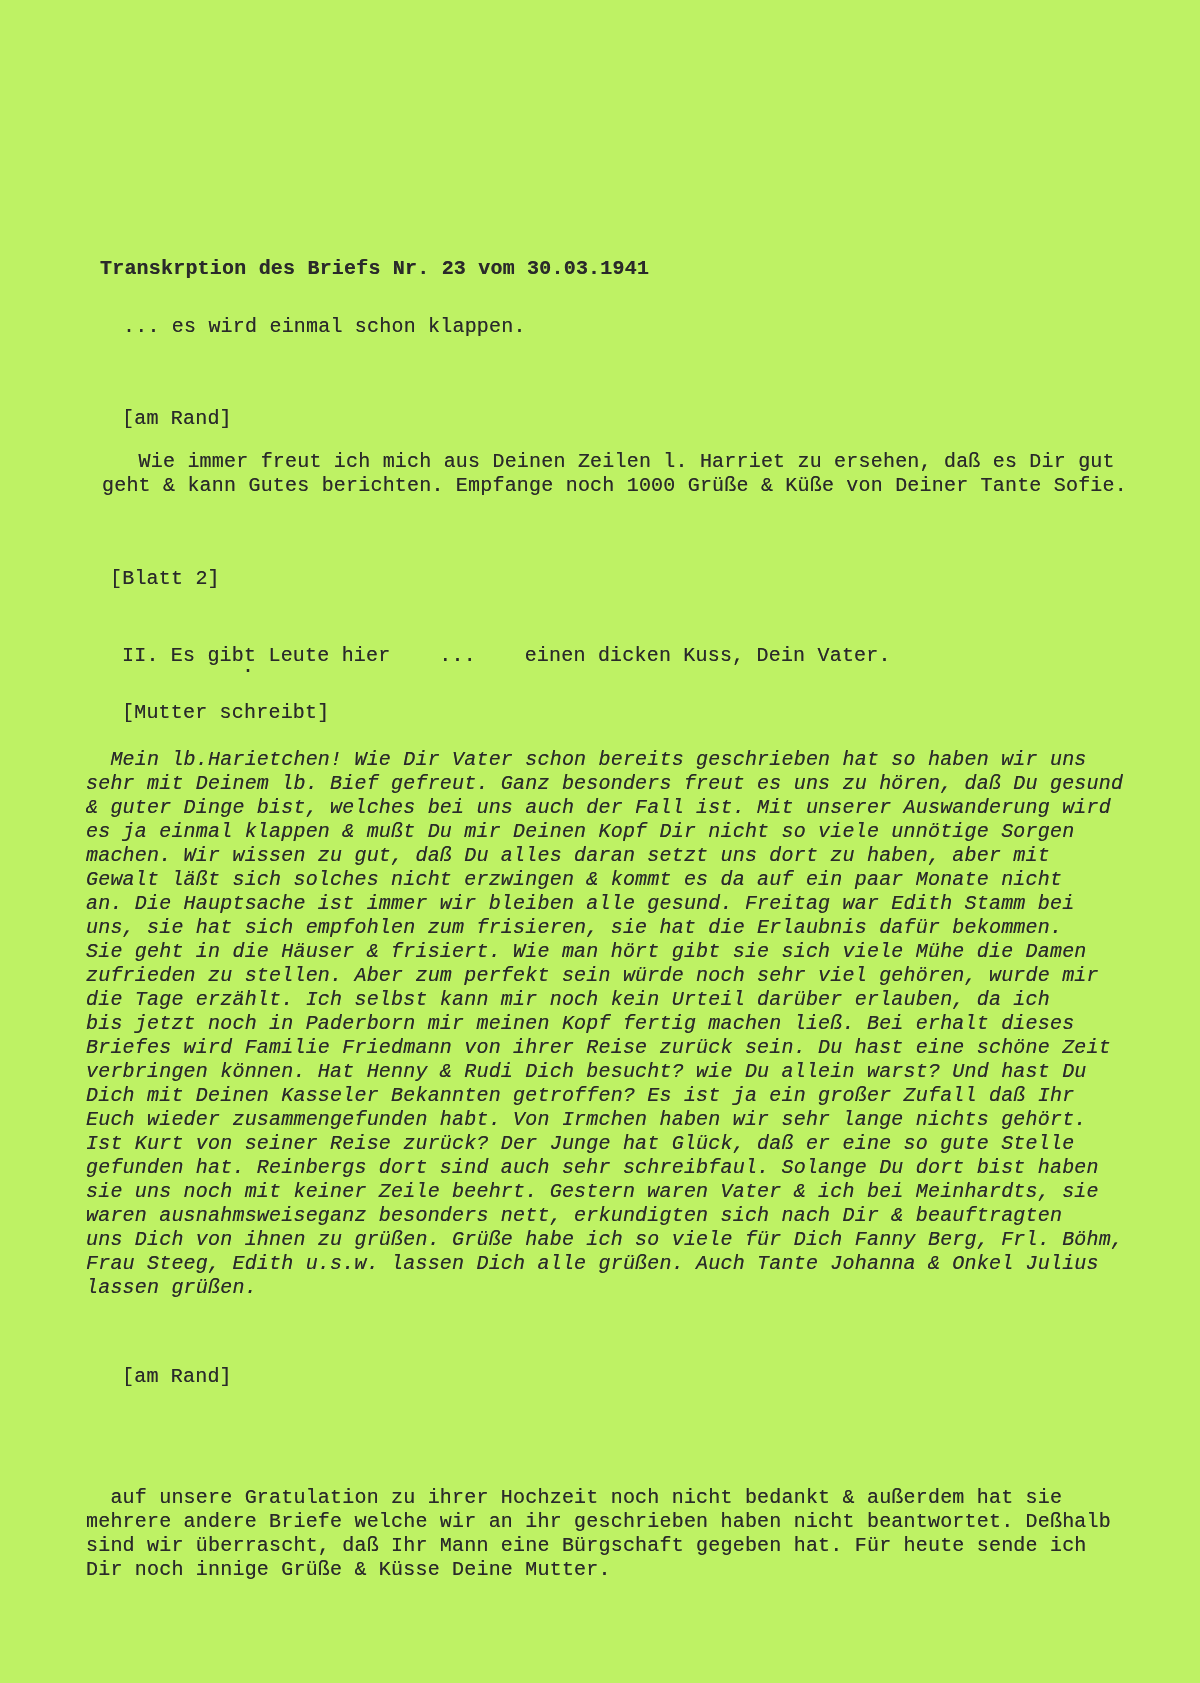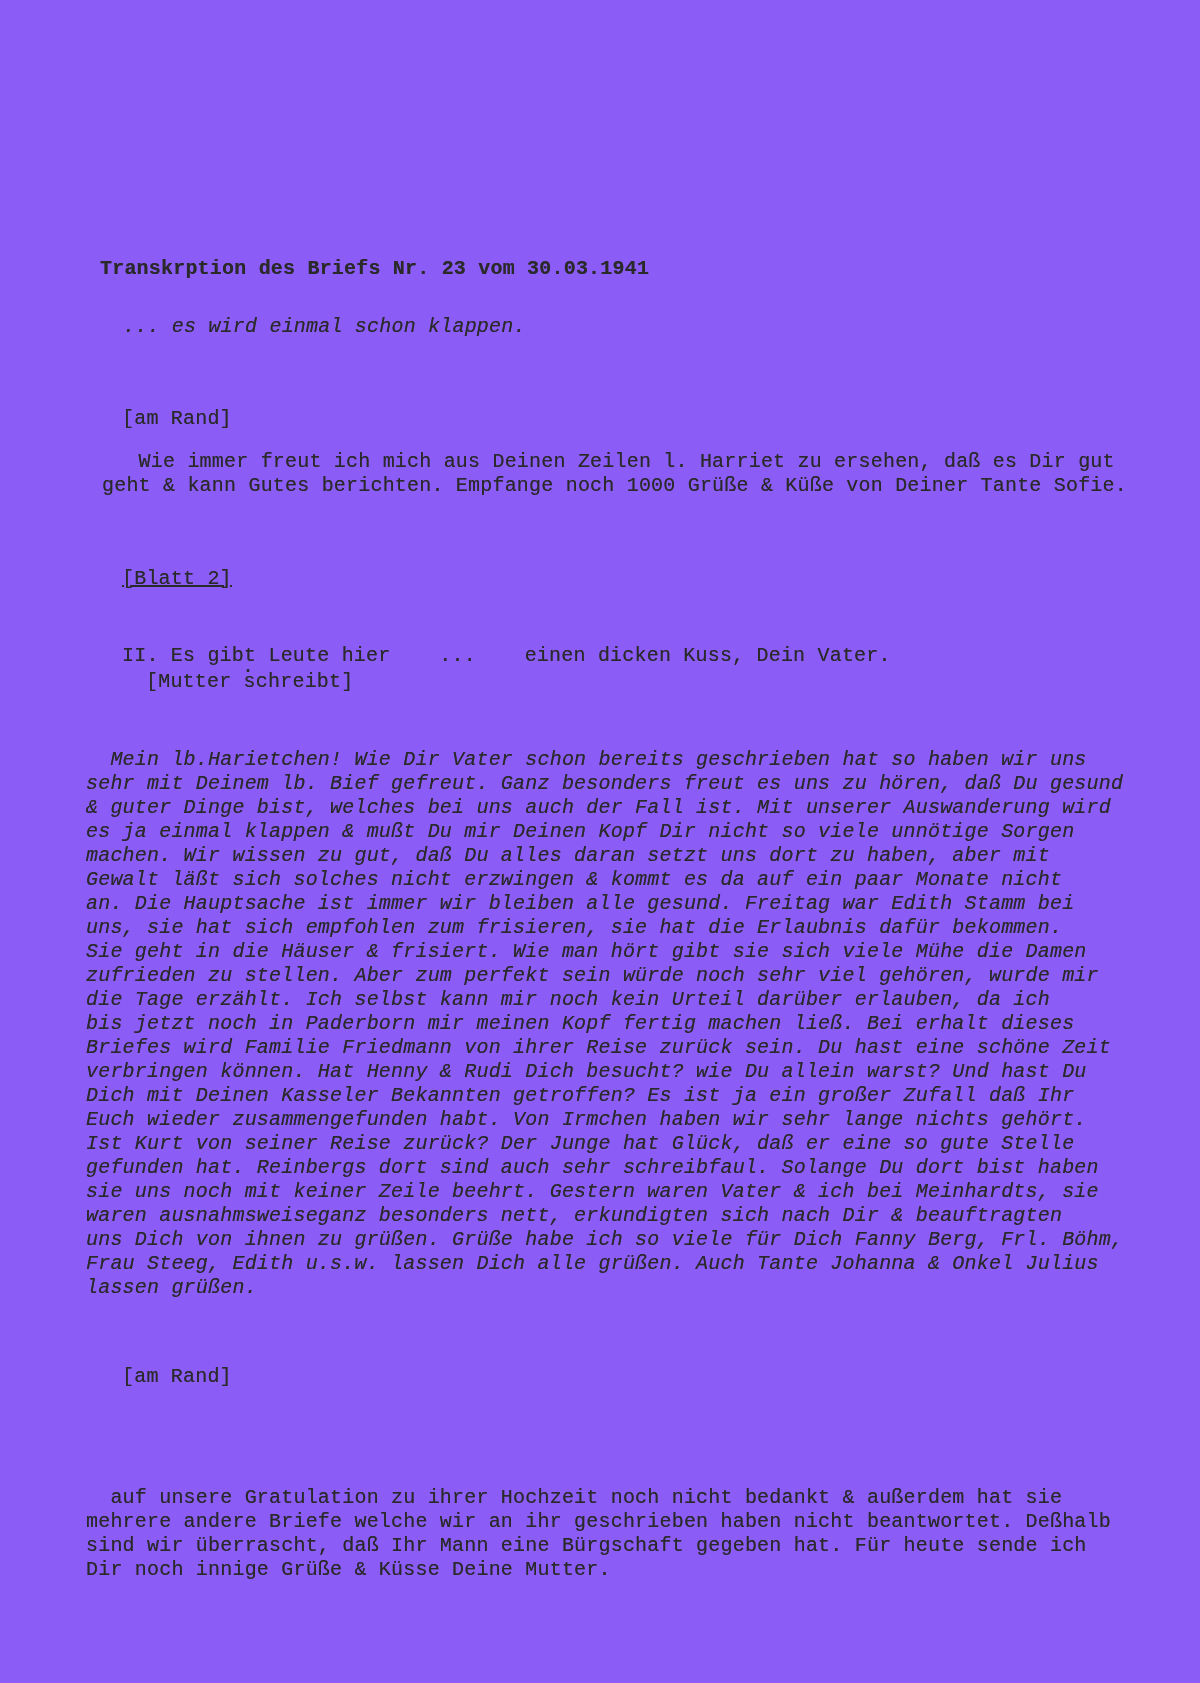--- a/index.html
+++ b/index.html
@@ -3,46 +3,46 @@
 <meta charset="utf-8">
 <style>
   * { margin: 0; padding: 0; box-sizing: border-box; }
   html, body {
     background: #ffffff;
   }
   .page {
     position: relative;
     width: 1200px;
     height: 1683px;
-    background: #8b5cf6;
+    background: #bef264;
     font-family: "Liberation Mono", "DejaVu Sans Mono", monospace;
     font-size: 20px;
     line-height: 24px;
     letter-spacing: 0.2px;
     color: #2a2a2a;
     overflow: hidden;
   }
   .block {
     position: absolute;
     white-space: pre;
     text-shadow: 0 0 0.6px rgba(42,42,42,0.65);
   }
   .doc-title {
     font-weight: bold;
     font-size: 20px;
     line-height: 24px;
     top: 257px; left: 100px;
   }
-  .opening       { top: 315px;  left: 123px; font-style: italic; }
+  .opening       { top: 315px;  left: 123px; }
   .am-rand-1     { top: 407px;  left: 122px; }
   .father-note   { top: 450px;  left: 86px; margin-left: 16px;  }
-  .blatt-2       { top: 567px;  left: 122px; text-decoration: underline; }
+  .blatt-2       { top: 567px;  left: 110px; }
   .sheet2-line   { top: 612px;  left: 122px; margin-top: 32px; }
   .stray-dot     { top: 655px;  left: 242px; }
-  .mutter-label  { top: 670px;  left: 122px; margin-left: 24px; }
+  .mutter-label  { top: 701px;  left: 122px; }
   .mother-letter { top: 748px;  left: 86px; font-style: italic;  }
   .anneliese     { top: 1320px; left: 105px; }
   .am-rand-2     { top: 1365px; left: 122px; }
   .closing       { top: 1486px; left: 86px;  }
 </style>
 </head>
 <body>
 
 <div class="page">
 

